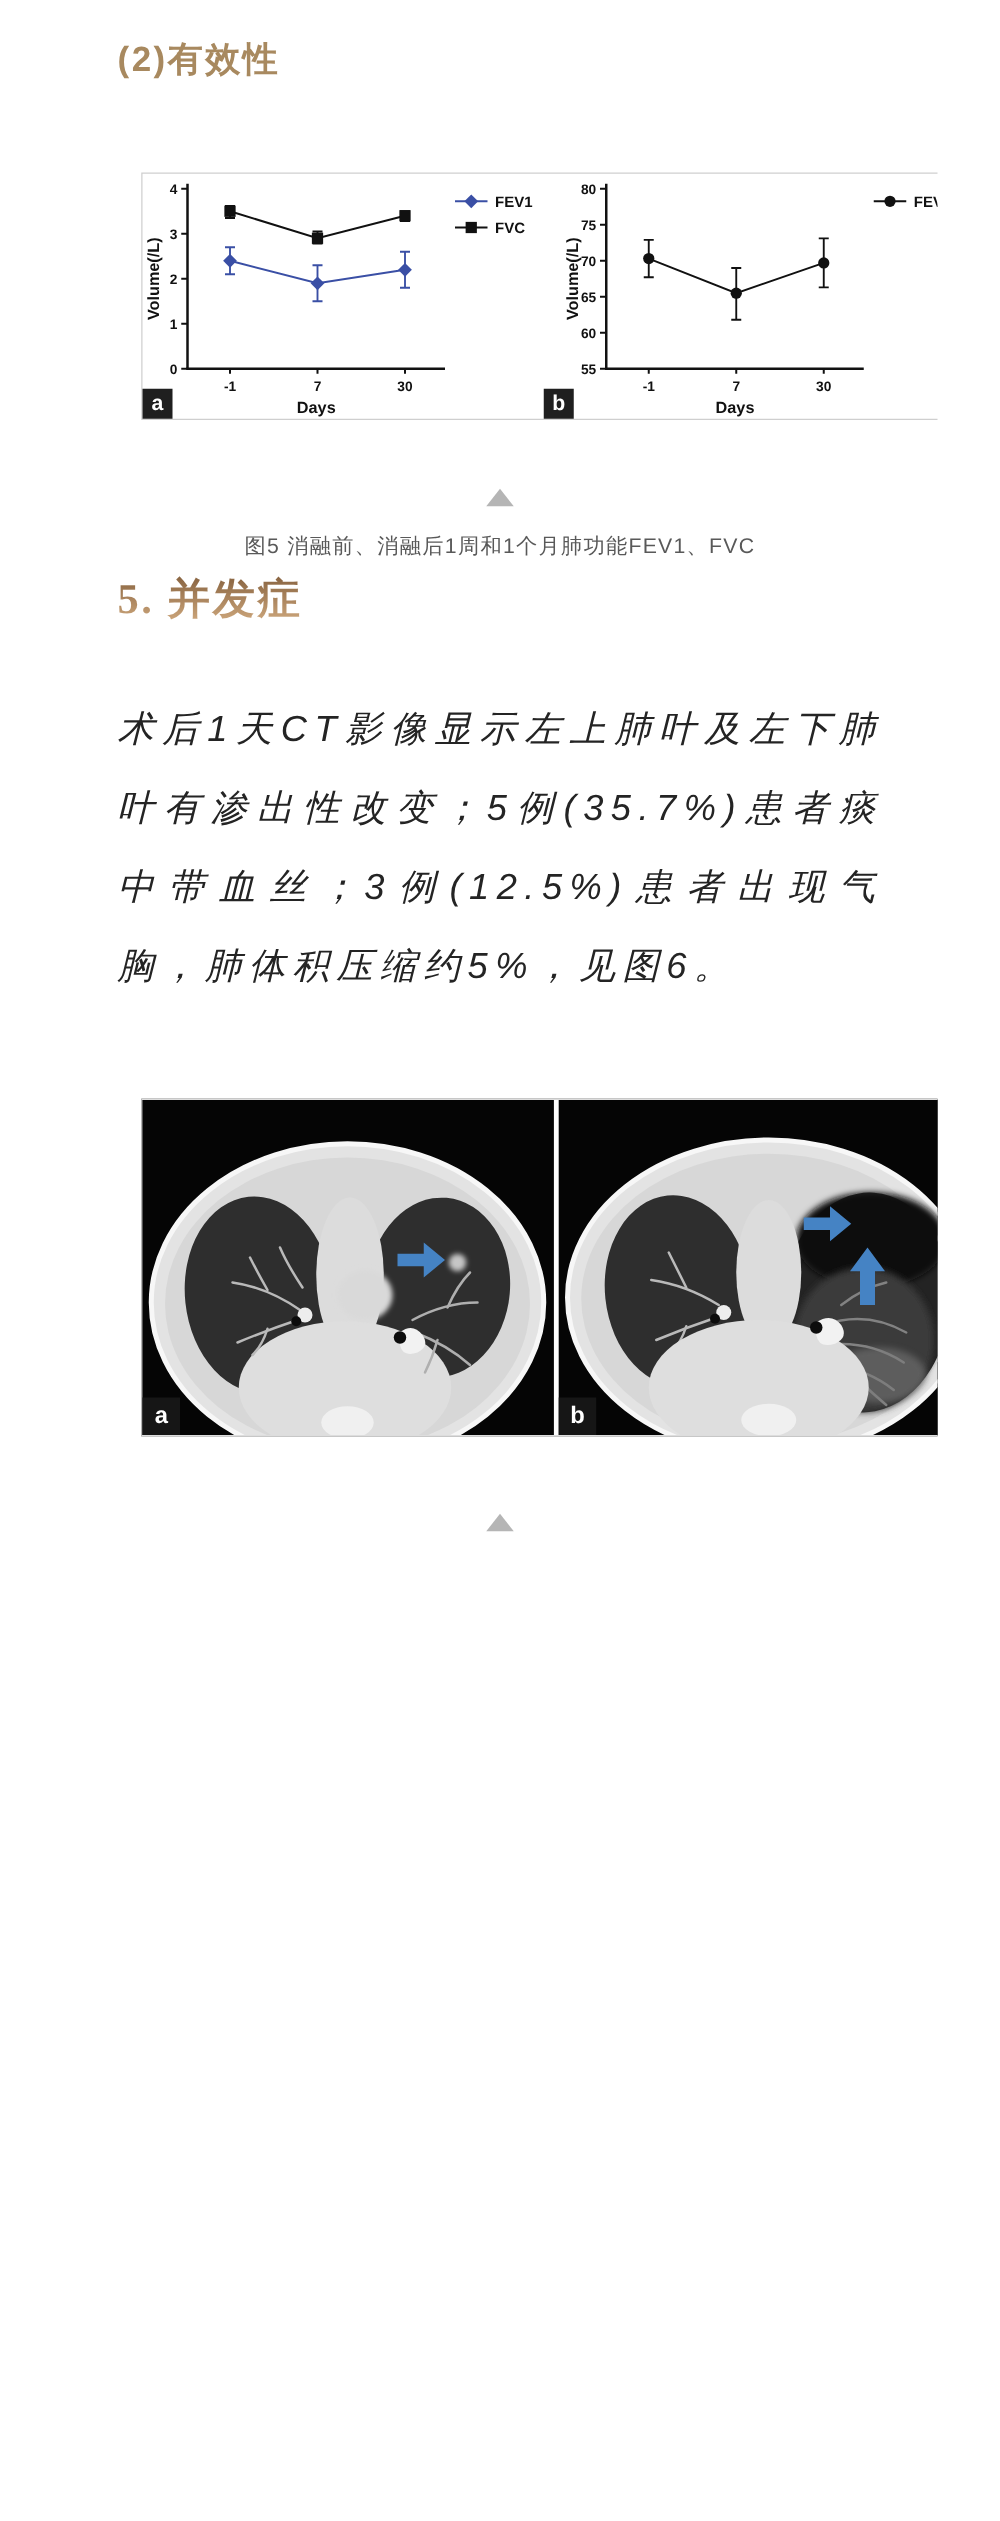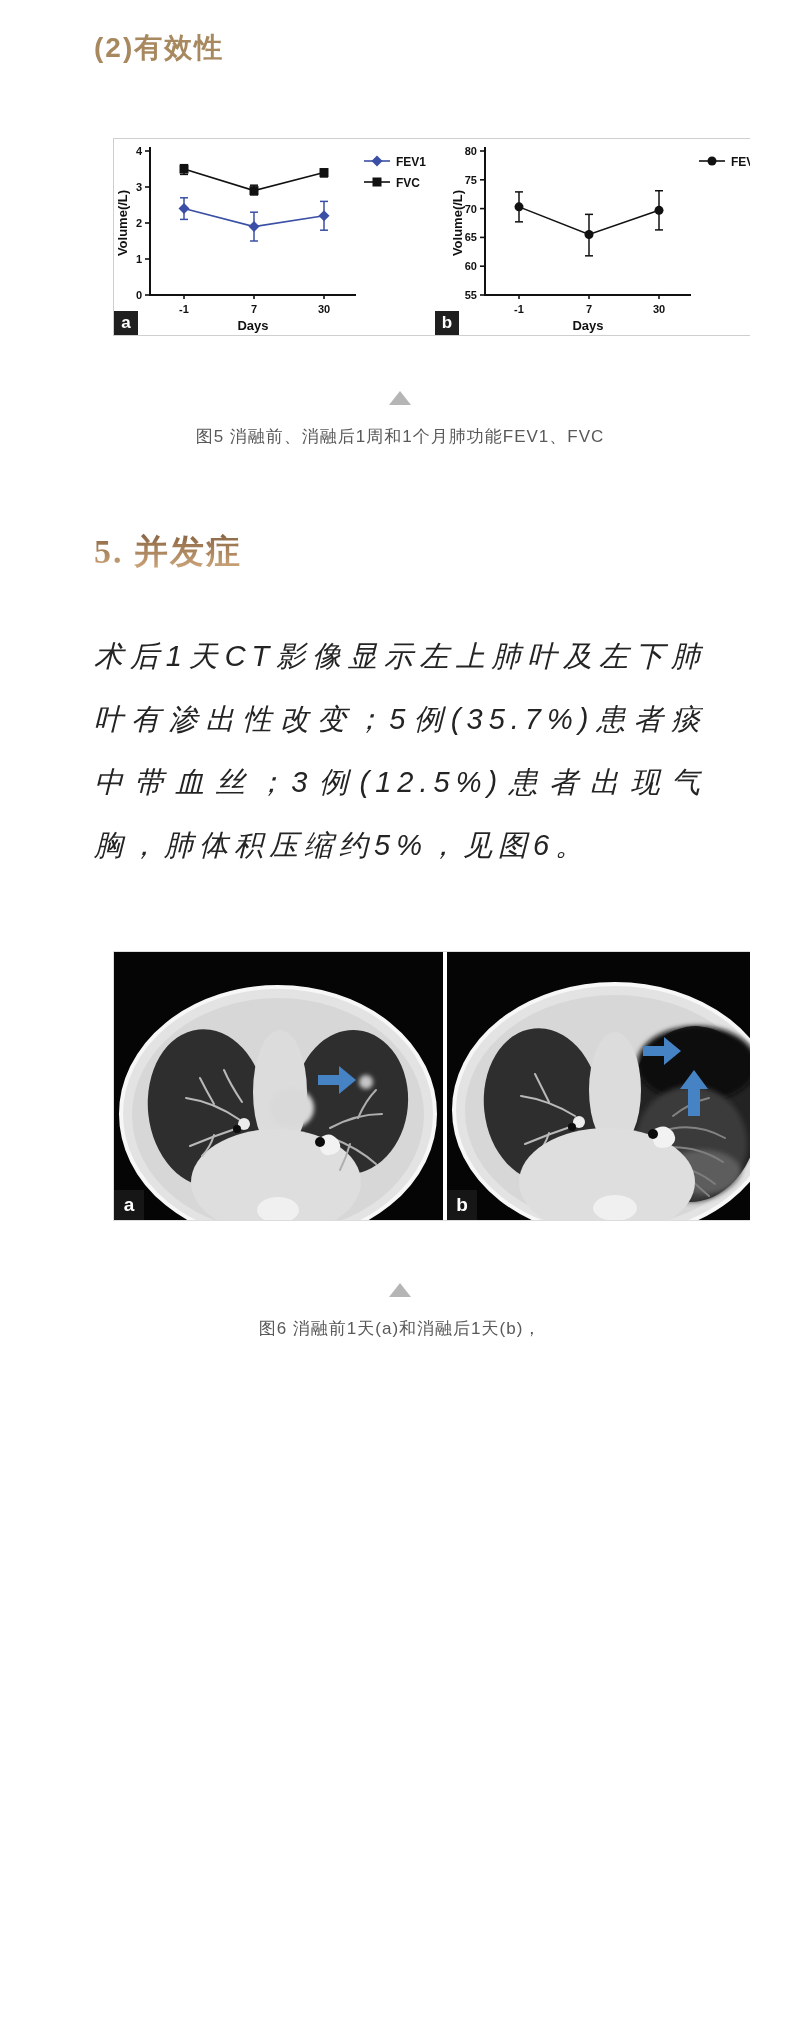--- a/index.html
+++ b/index.html
@@ -55,21 +55,20 @@
     border-bottom:14px solid #b5b5b5;
   }
   .caption {
     margin-top:12px;
     text-align:center;
     font-size:17px; line-height:40px;
     letter-spacing:1px;
     color:#595959;
   }
   .h2 {
-    margin-top:72px;
     font-family:"Liberation Serif","DejaVu Serif",serif;
     font-size:34px; font-weight:bold; line-height:46px;
     letter-spacing:2px;
     color:#a5815b;
   }
   @supports (-webkit-background-clip:text) {
     .h2 {
       background:linear-gradient(180deg,#8a6542 10%,#cfa87d 90%);
       -webkit-background-clip:text;
       background-clip:text;
@@ -314,16 +313,15 @@
         <ellipse cx="168" cy="256" rx="22" ry="13" fill="#f0f0f0"></ellipse>
       </svg>
       <span class="ct-label">b</span>
     </div>
   </div>
 
   <div class="collapse-row second">
     <span class="tri"></span>
   </div>
   <div class="caption">
-    <div>图6  消融前1天(a)和消融后1天(b)，</div>
   </div>
 
 </div>
 
 </body></html>

